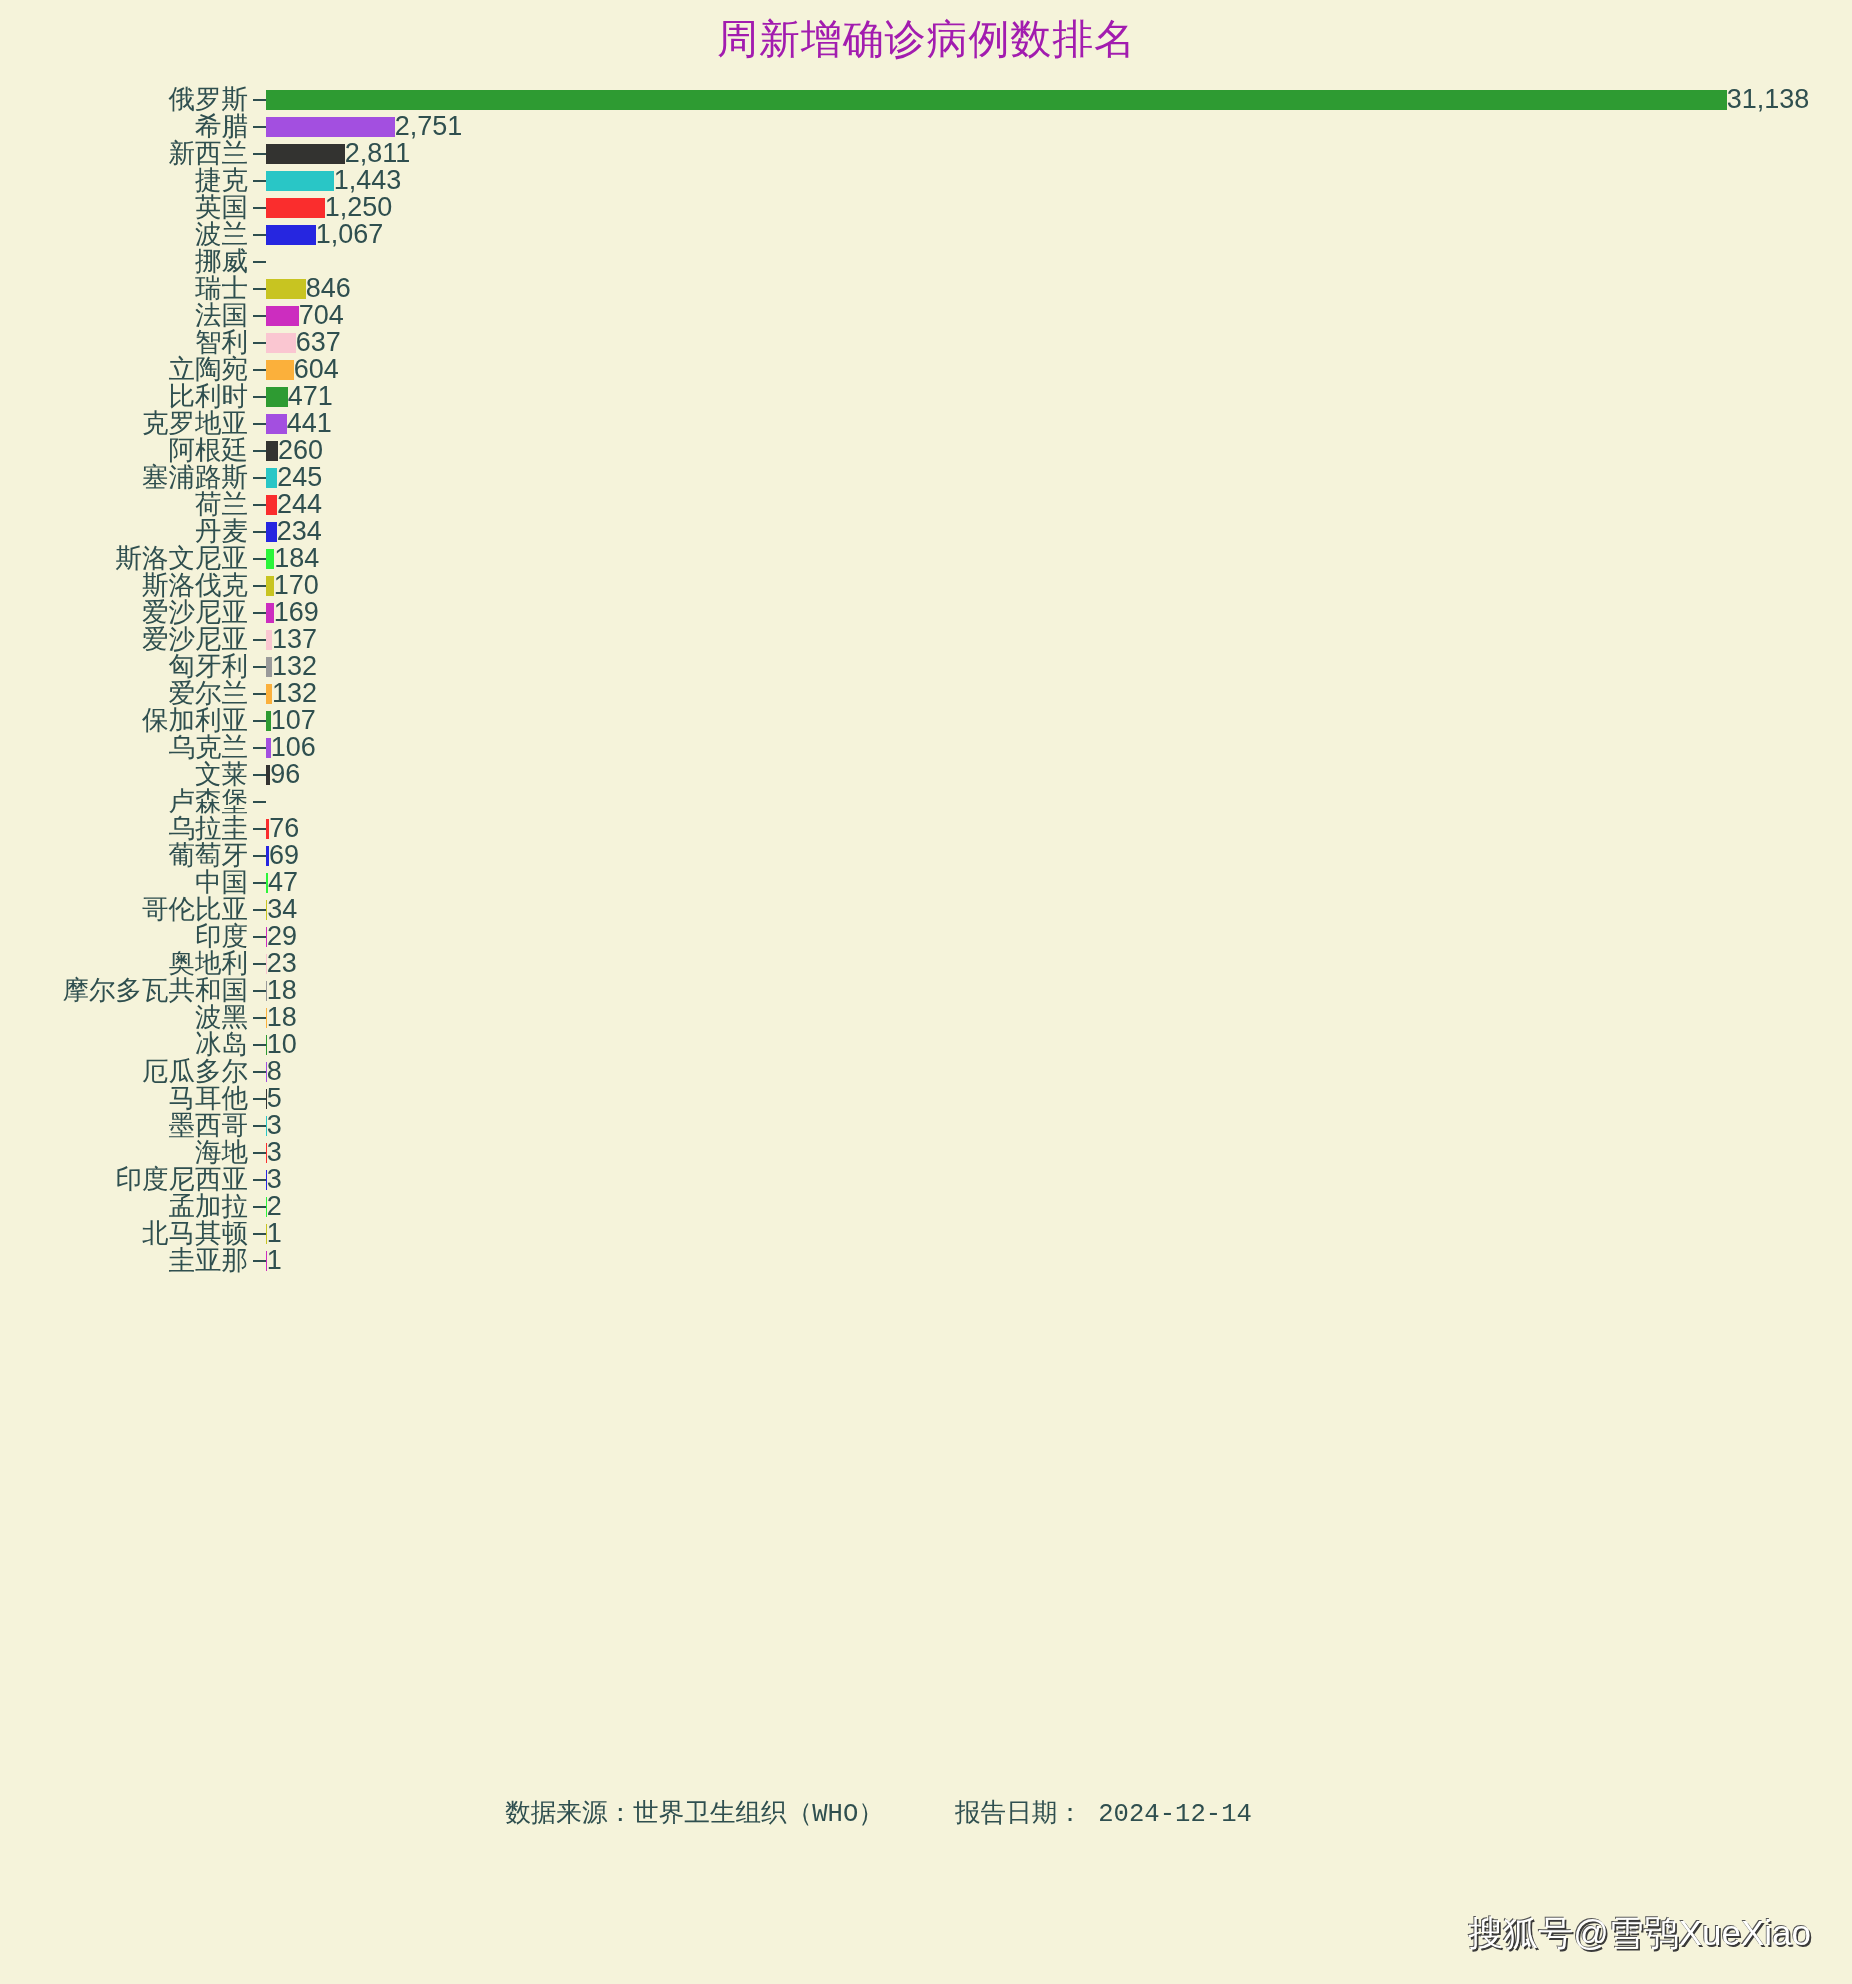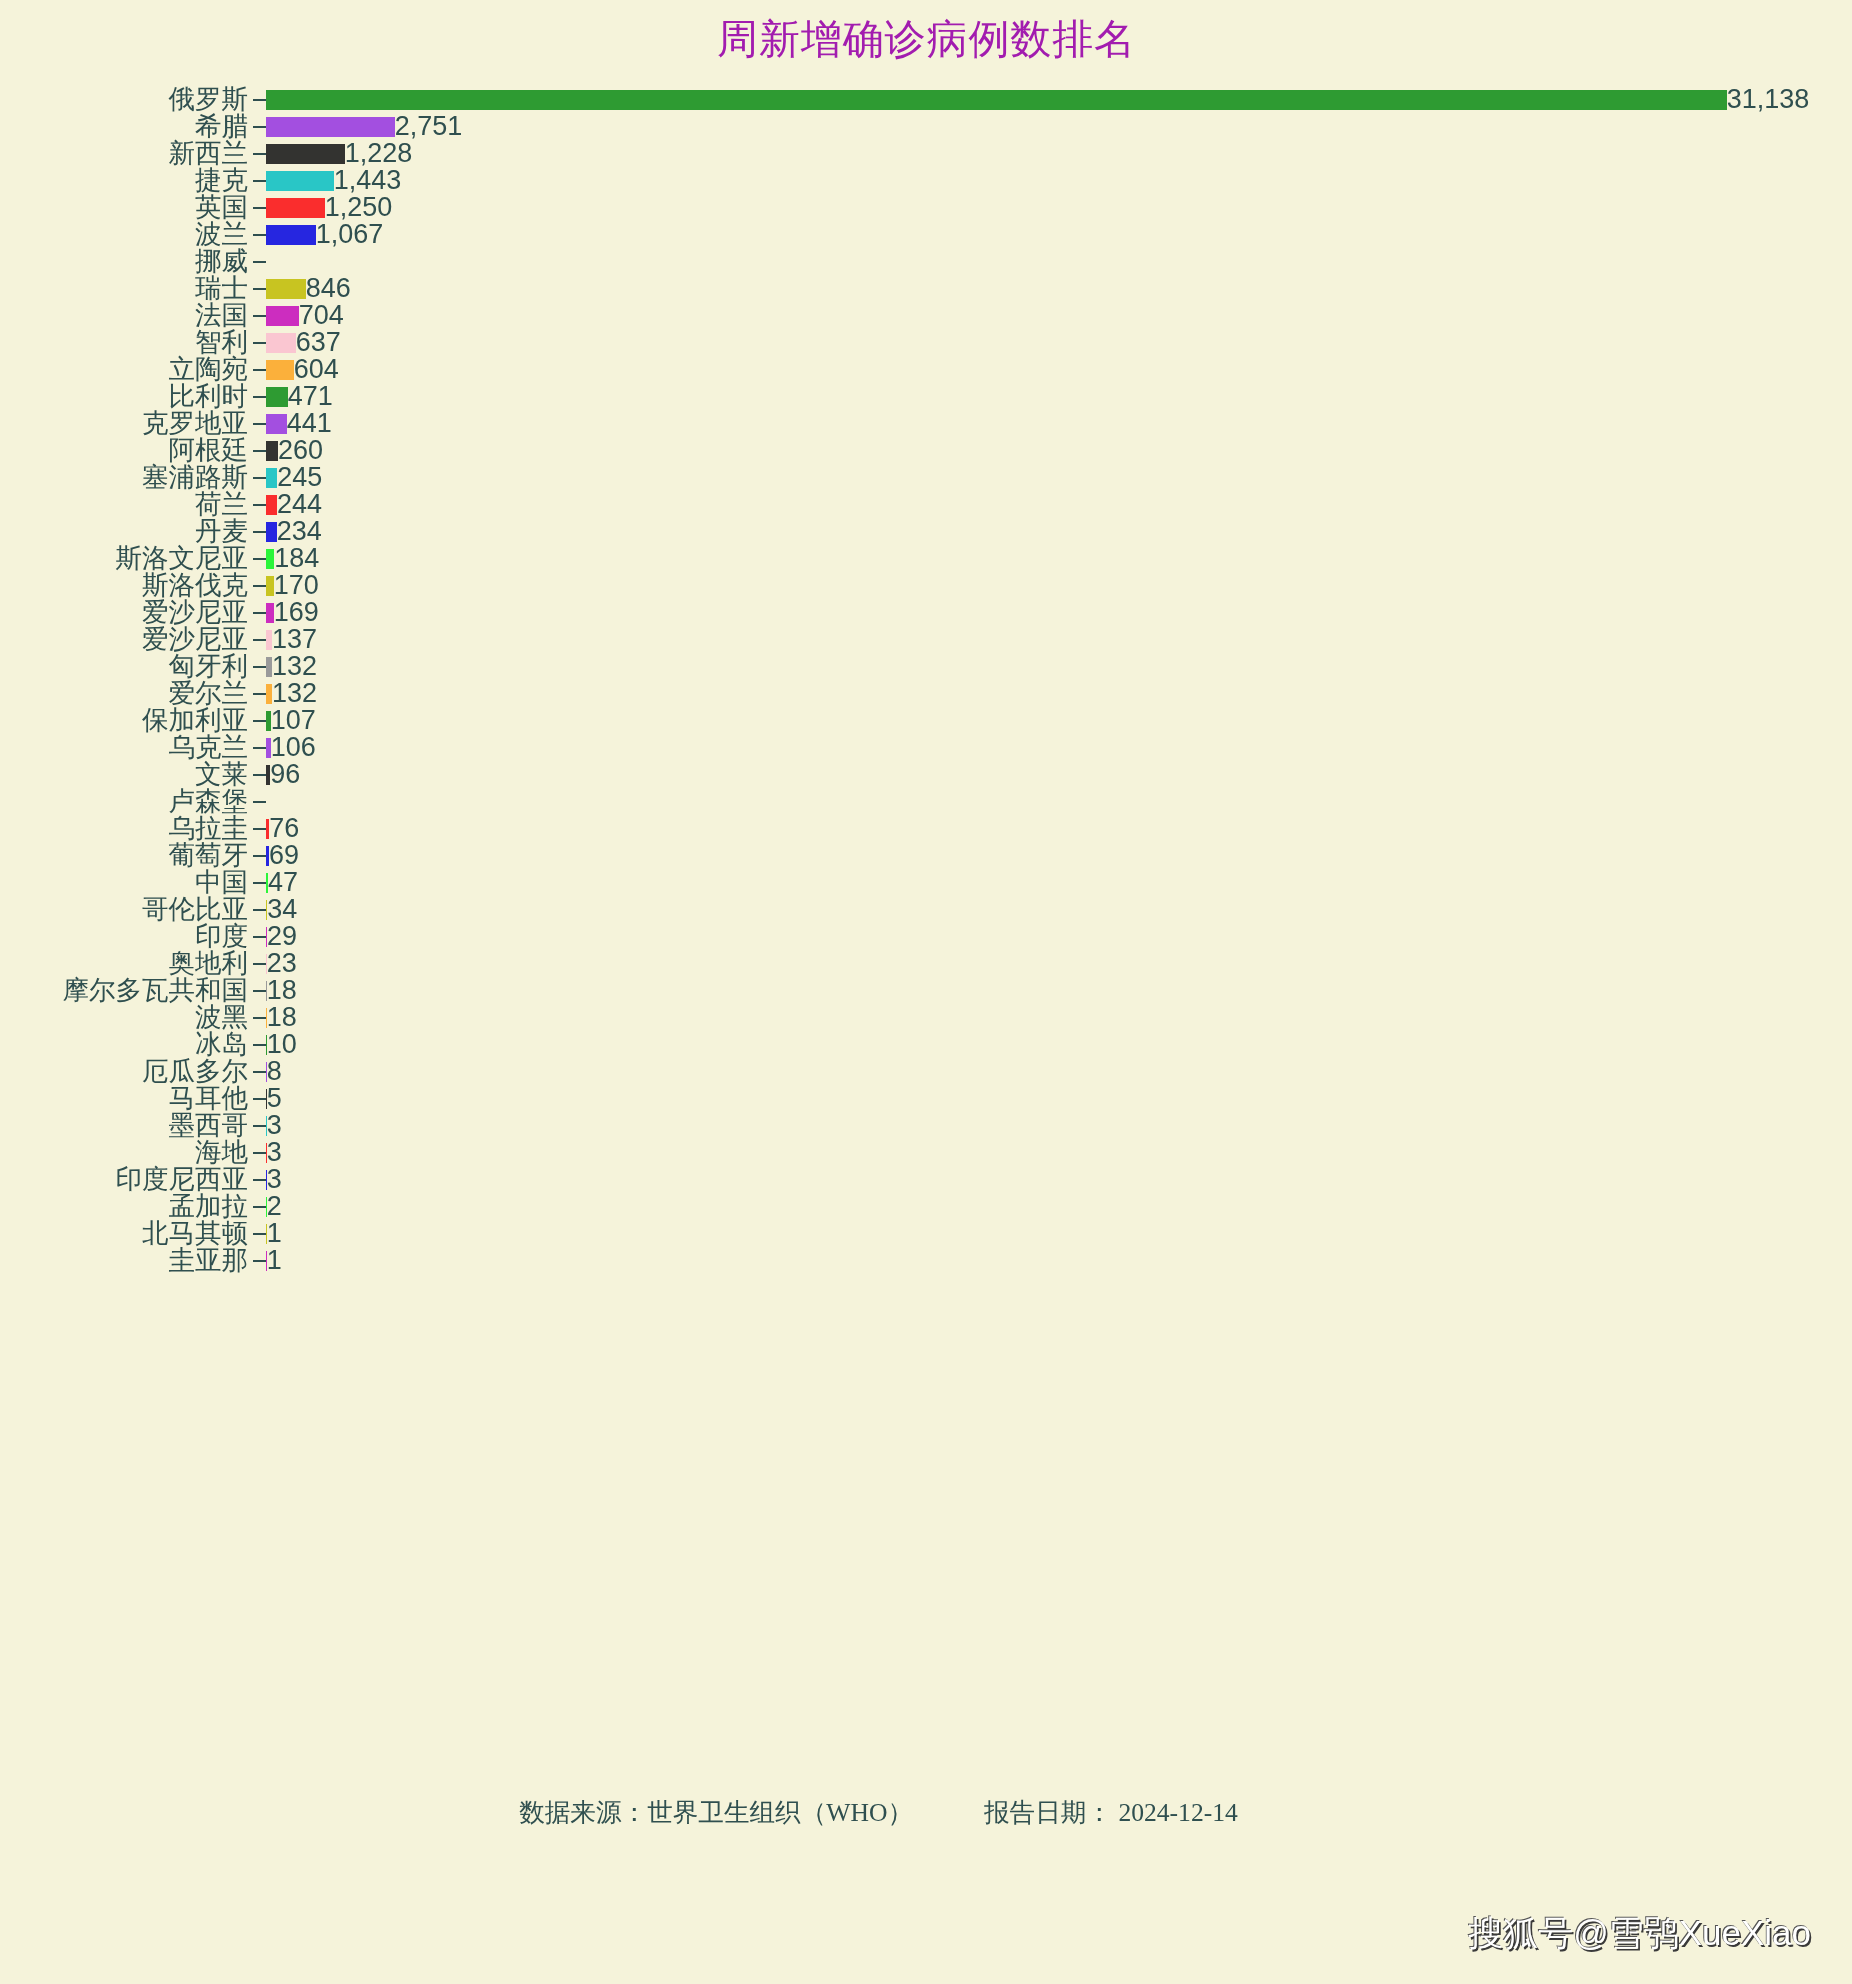--- a/index.html
+++ b/index.html
@@ -64,21 +64,21 @@
     margin-left:0px;
   }
   #footer{
     position:absolute;
     left:0;
     top:1795px;
     width:1757px;
     text-align:center;
     font-size:25.6px;
     color:#2f4f4f;
-    font-family:Liberation Serif, serif;
+    font-family:Liberation Mono, monospace;
   }
   #footer .gap{display:inline-block;width:71px;}
   #watermark{
     position:absolute;
     right:42px;
     bottom:28px;
     font-size:35px;
     color:#ffffff;
     text-shadow:1.8px 1.8px 0 #3a3a3a, -0.9px -0.9px 0 #555;
     white-space:nowrap;
@@ -104,21 +104,21 @@
       <div class="barwrap">
         <div class="bar" style="width: 129px; background: rgb(163, 79, 224);"></div>
         <div class="bar-value">2,751</div>
       </div>
     </div>
     <div class="row">
       <div class="row-label">新西兰</div>
       <div class="tick"></div>
       <div class="barwrap">
         <div class="bar" style="width: 79px; background: rgb(51, 51, 48);"></div>
-        <div class="bar-value">1,228</div>
+        <div class="bar-value">2,811</div>
       </div>
     </div>
     <div class="row">
       <div class="row-label">捷克</div>
       <div class="tick"></div>
       <div class="barwrap">
         <div class="bar" style="width: 68px; background: rgb(41, 198, 198);"></div>
         <div class="bar-value">1,443</div>
       </div>
     </div>

